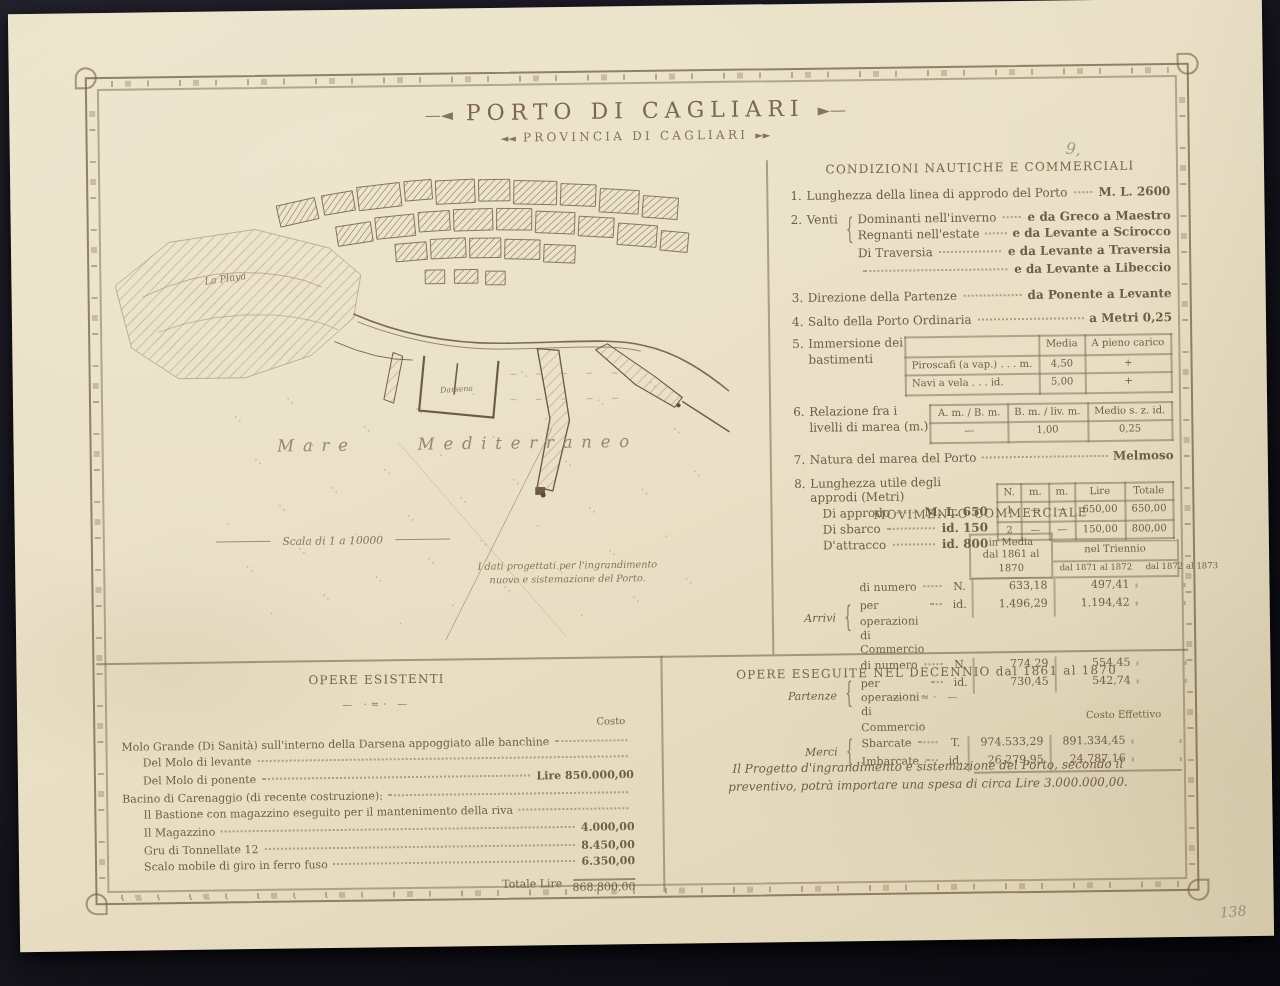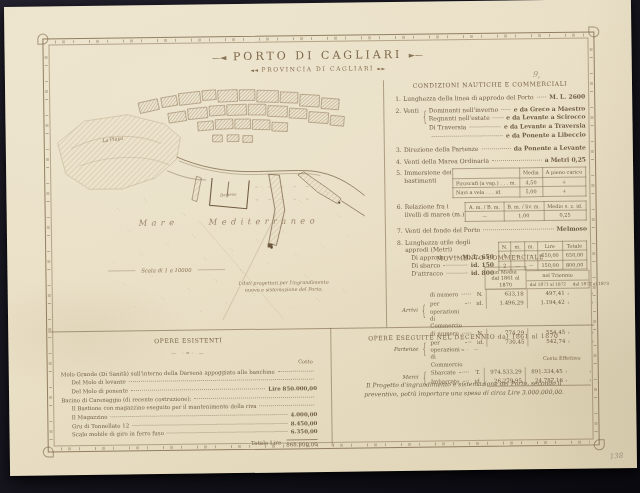--- a/index.html
+++ b/index.html
@@ -330,35 +330,35 @@
 
               <div class="row">
                 <span>Di Traversia</span>
                 <span class="lead"></span>
                 <span class="val">e da Levante a Traversia</span>
               </div>
 
               <div class="row">
                 <span></span>
                 <span class="lead"></span>
-                <span class="val">e da Ponente a Libeccio</span>
+                <span class="val">e da Levante a Libeccio</span>
               </div>
             </div>
         </div>
 
         <div class="c-item row">
           <span class="n">3.</span>
           <span>Direzione della Partenze</span>
           <span class="lead"></span>
           <span class="val">da Ponente a Levante</span>
         </div>
 
         <div class="c-item row">
           <span class="n">4.</span>
-          <span>Venti della Marea Ordinaria</span>
+          <span>Salto della Porto Ordinaria</span>
           <span class="lead"></span>
           <span class="val">a Metri 0,25</span>
         </div>
 
         <div class="c-item c-flex">
           <span class="n">5.</span>
           <span style="flex:1">Immersione dei bastimenti</span>
           <table class="mini">
             <thead>
               <tr>
@@ -401,21 +401,21 @@
                   <td>—</td>
                   <td>1,00</td>
                   <td>0,25</td>
                 </tr>
               </tbody>
           </table>
         </div>
 
         <div class="c-item row">
           <span class="n">7.</span>
-          <span>Venti del fondo del Porto</span>
+          <span>Natura del marea del Porto</span>
           <span class="lead"></span>
           <span class="val">Melmoso</span>
         </div>
 
         <div class="c-item c-flex">
           <span class="n">8.</span>
           <div style="flex:1;margin-right:4px">
             <div>Lunghezza utile degli approdi (Metri)</div>
             <div style="margin-left:6px">
 

